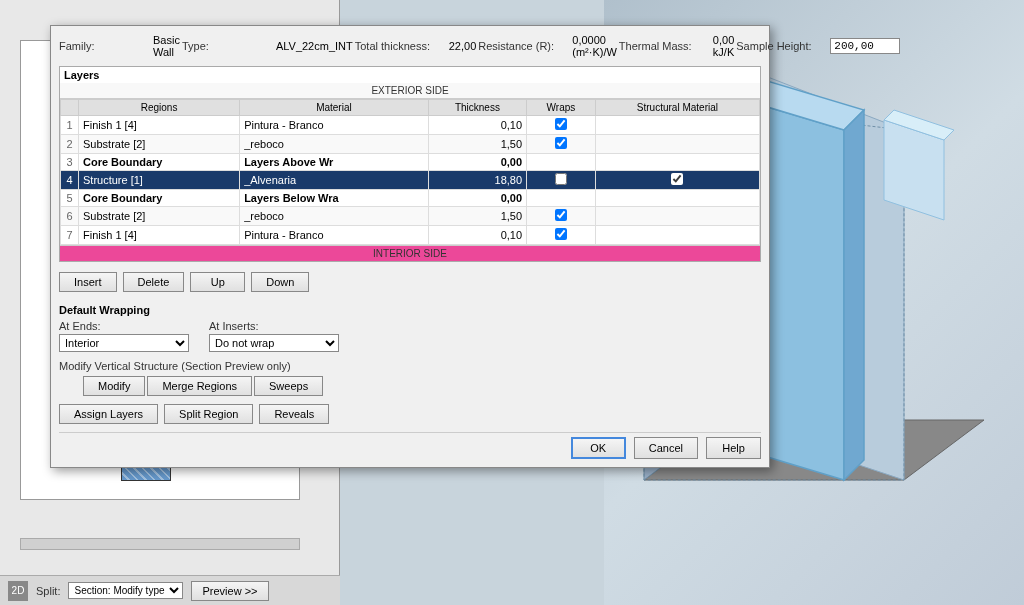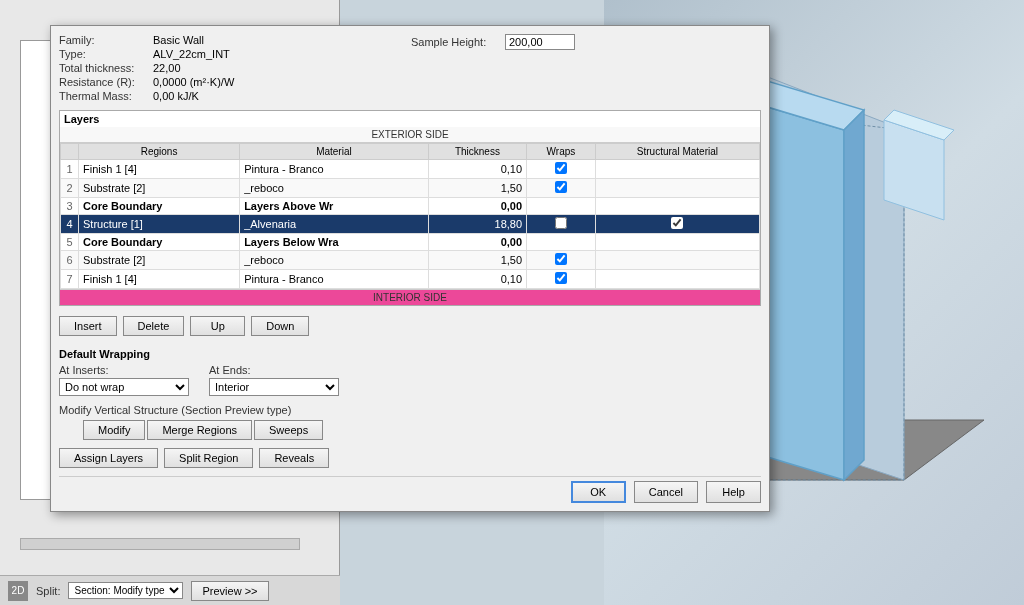--- a/index.html
+++ b/index.html
@@ -127,21 +127,20 @@
     
     .info-grid {
       display: grid;
       grid-template-columns: 1fr 1fr;
       gap: 2px;
       margin-bottom: 8px;
     }
 
     .info-left, .info-right {
       display: flex;
-      flex-direction: column;
       gap: 2px;
     }
 
     .info-row {
       display: flex;
       align-items: center;
       gap: 4px;
       font-size: 11px;
     }
 
@@ -154,20 +153,21 @@
       color: #000;
       font-weight: normal;
     }
 
     .sample-height-input {
       width: 70px;
       border: 1px solid #888;
       background: white;
       padding: 1px 3px;
       font-size: 11px;
+      font-family: Liberation Mono, monospace;
     }
 
     
     .layers-section {
       border: 1px solid #aaa;
       background: white;
       margin-bottom: 6px;
     }
 
     .exterior-label {
@@ -563,41 +563,41 @@
       <button class="btn">Insert</button>
       <button class="btn">Delete</button>
       <button class="btn">Up</button>
       <button class="btn">Down</button>
     </div>
 
     <div class="wrapping-section">
       <div class="wrapping-title">Default Wrapping</div>
       <div class="wrapping-row">
         <div class="wrapping-col">
+          <label>At Ends:</label>
+          <select class="wrap-select">
+            <option>None</option>
+            <option selected="">Interior</option>
+            <option>Exterior</option>
+          </select>
+        </div>
+        <div class="wrapping-col">
           <label>At Inserts:</label>
           <select class="wrap-select">
             <option>Do not wrap</option>
             <option>Exterior</option>
             <option>Interior</option>
             <option>Both</option>
           </select>
         </div>
-        <div class="wrapping-col">
-          <label>At Ends:</label>
-          <select class="wrap-select">
-            <option>None</option>
-            <option selected="">Interior</option>
-            <option>Exterior</option>
-          </select>
-        </div>
       </div>
     </div>
 
     <div class="modify-section">
-      <div class="modify-title">Modify Vertical Structure (Section Preview type)</div>
+      <div class="modify-title">Modify Vertical Structure (Section Preview only)</div>
       <div class="modify-buttons">
         <button class="btn">Modify</button>
         <button class="btn">Merge Regions</button>
         <button class="btn">Sweeps</button>
       </div>
       <div class="modify-buttons2">
         <button class="btn">Assign Layers</button>
         <button class="btn">Split Region</button>
         <button class="btn">Reveals</button>
       </div>

